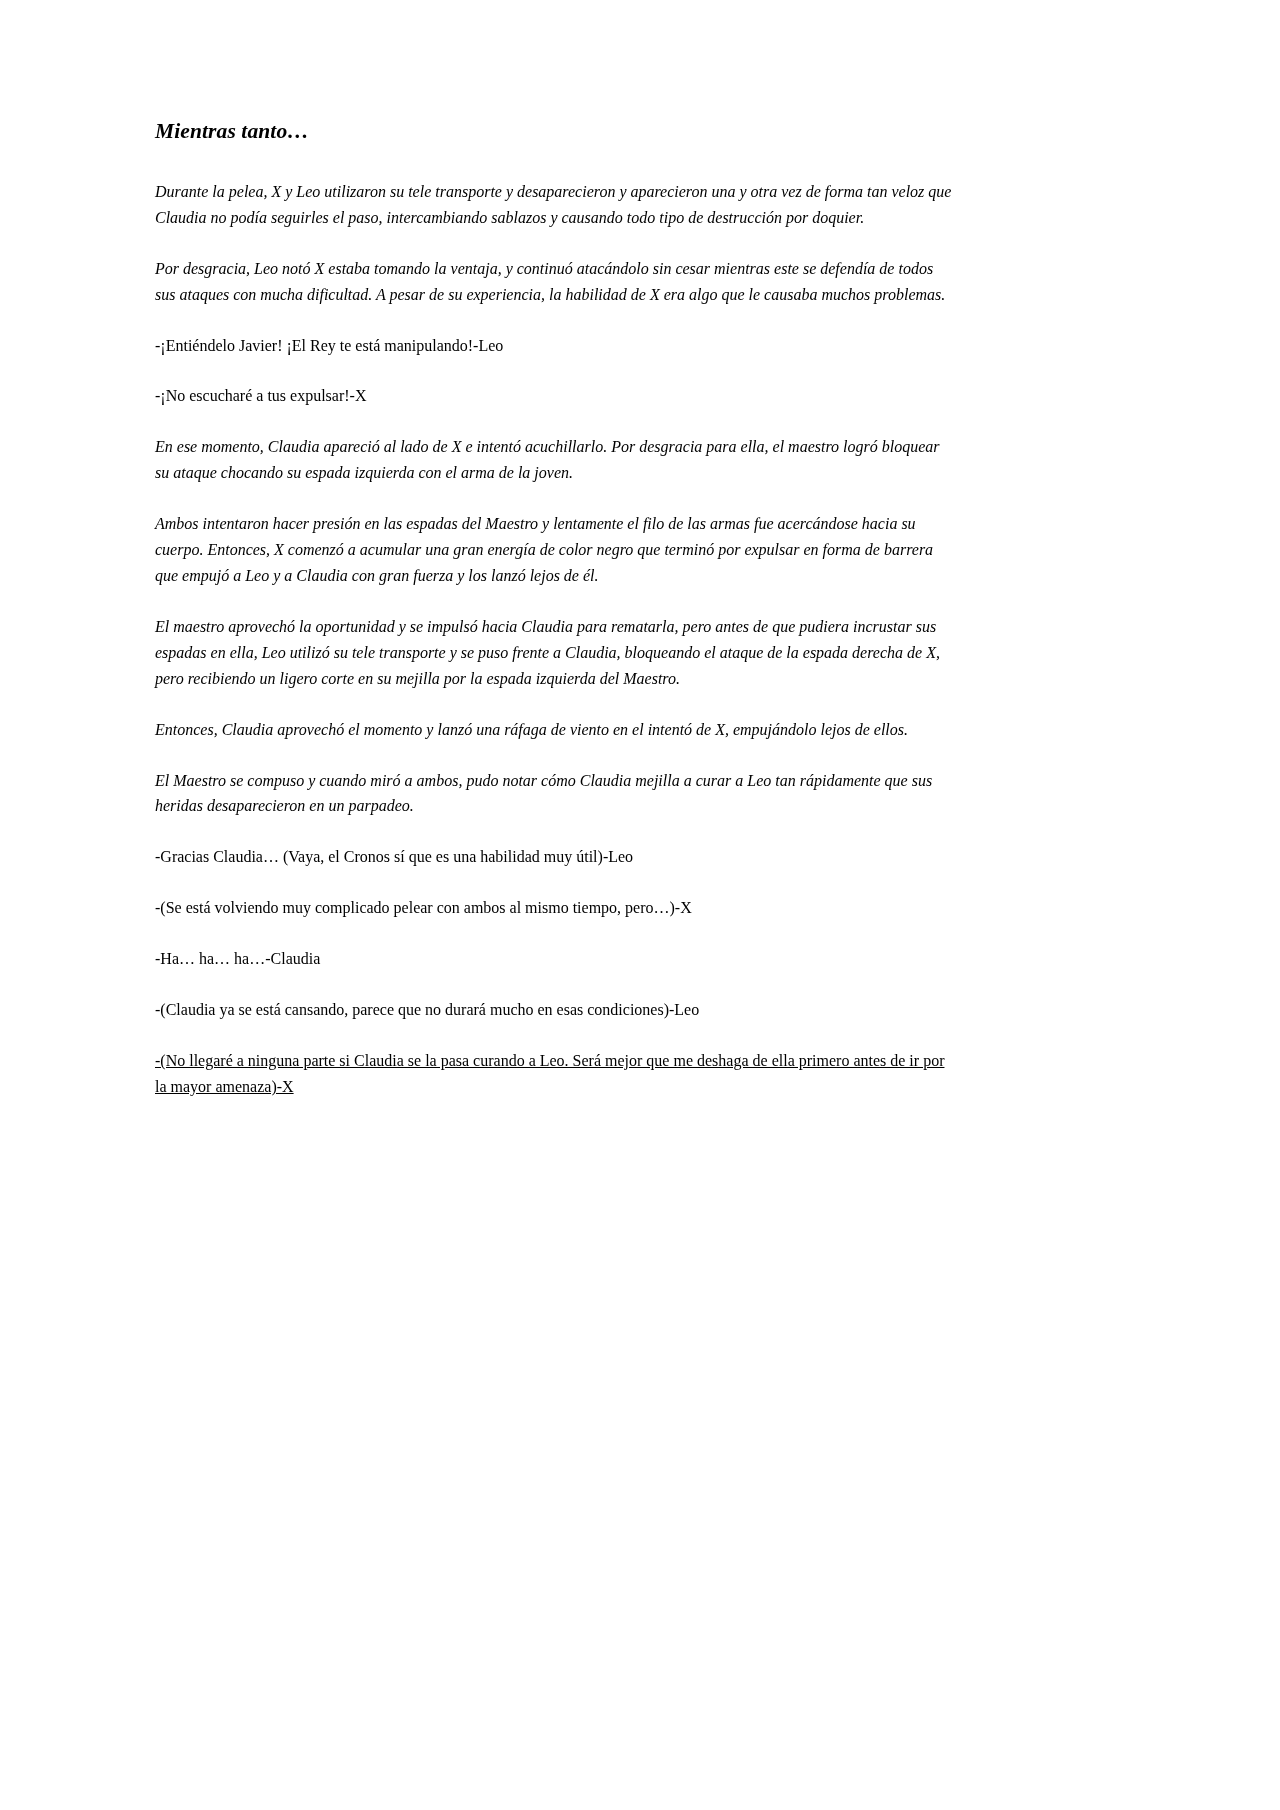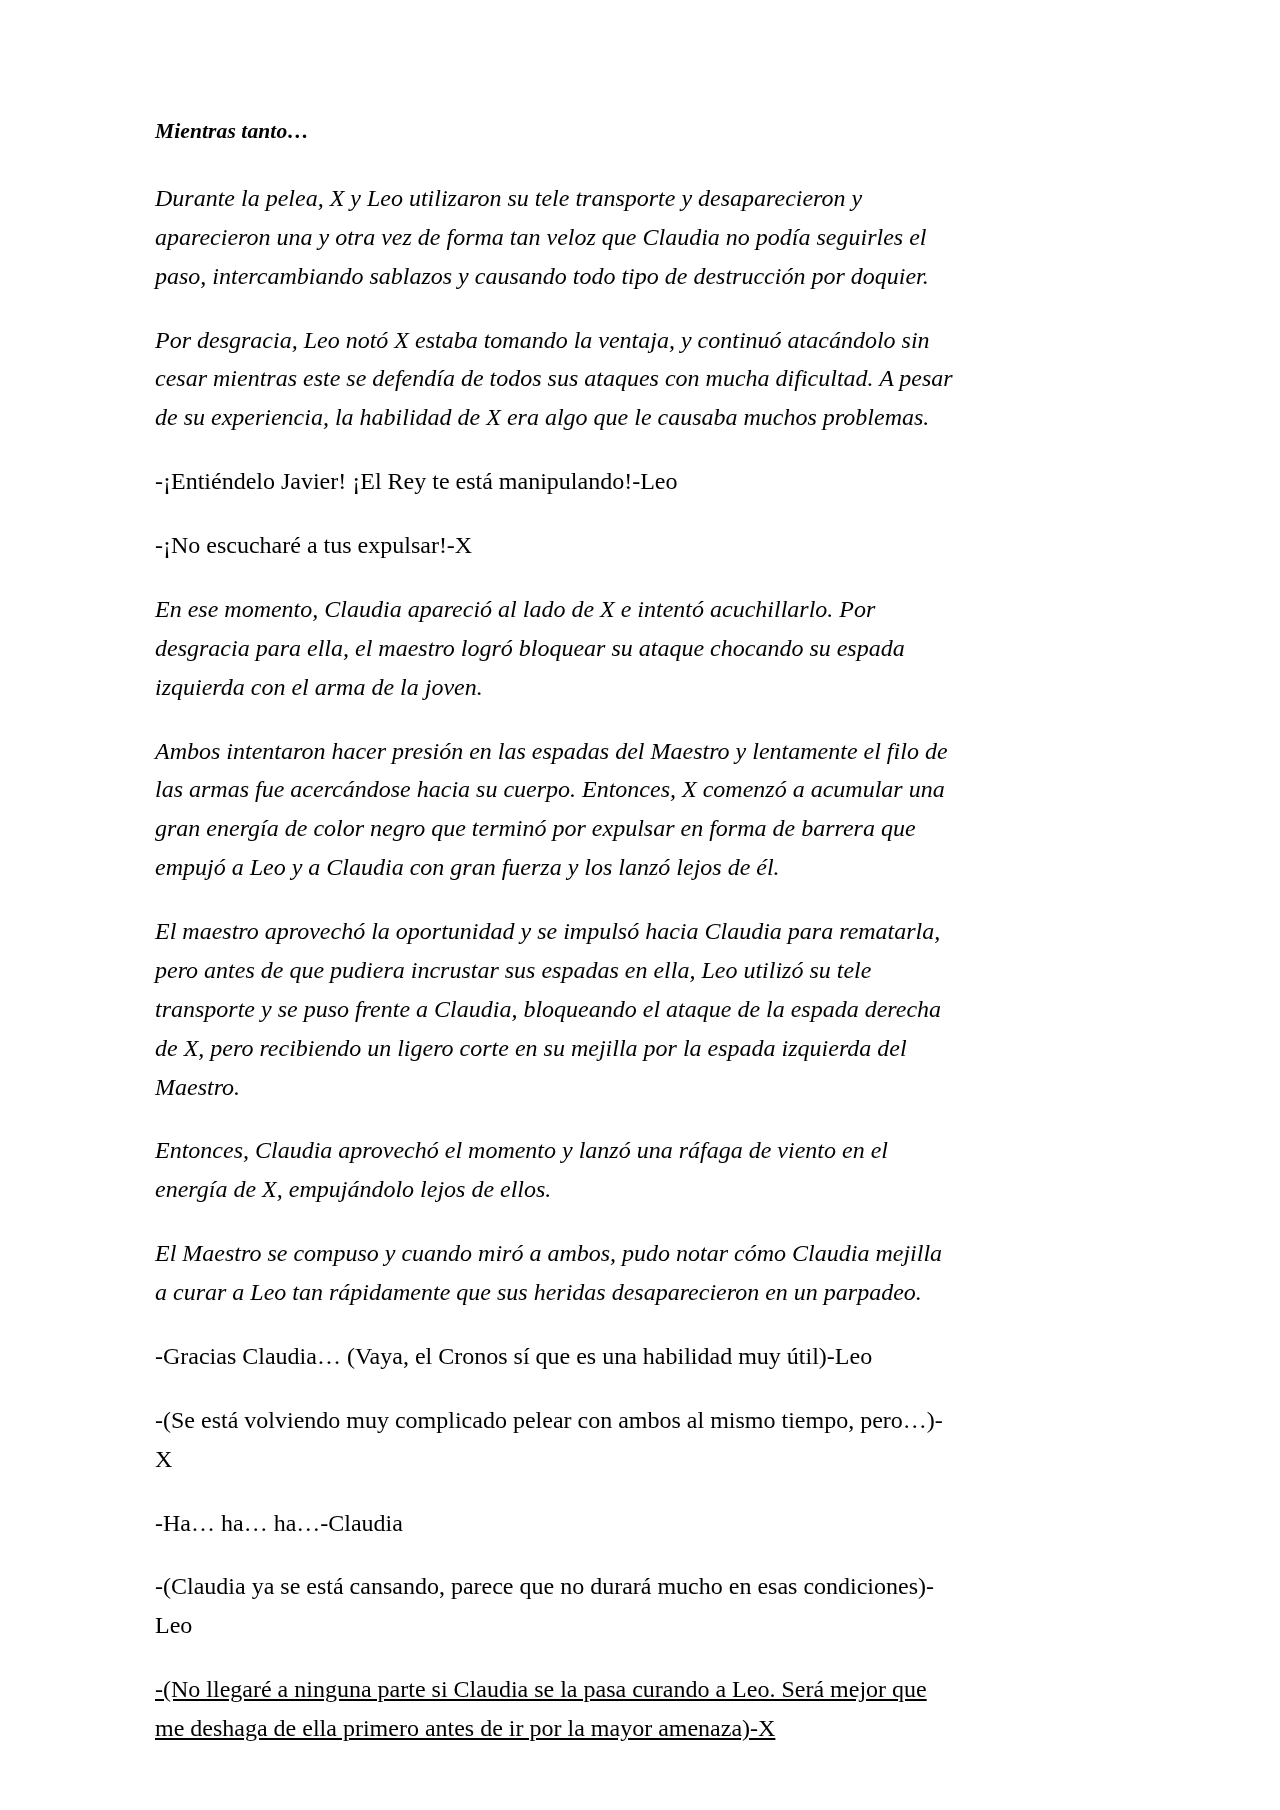--- a/index.html
+++ b/index.html
@@ -29,21 +29,21 @@
   .heading {
     font-style: italic;
     font-weight: bold;
     font-size: 21.5px;
     line-height: 1.30;
     margin: 0 0 33px 0;
     letter-spacing: 0.1px;
   }
   .para {
     margin: 0 0 25px 0;
-    font-size: 24px;
+    font-size: 16px;
     line-height: 1.62;
     text-align: left;
   }
   .para.narrative {
     font-style: italic;
   }
   .para.dialogue {
     font-style: normal;
   }
   .para:last-child {
@@ -58,21 +58,21 @@
   <div class="doc-body">
     <p class="heading">Mientras tanto…</p>
     <div id="blocks-container">
         <p class="para narrative">Durante la pelea, X y Leo utilizaron su tele transporte y desaparecieron y aparecieron una y otra vez de forma tan veloz que Claudia no podía seguirles el paso, intercambiando sablazos y causando todo tipo de destrucción por doquier.</p>
         <p class="para narrative">Por desgracia, Leo notó X estaba tomando la ventaja, y continuó atacándolo sin cesar mientras este se defendía de todos sus ataques con mucha dificultad. A pesar de su experiencia, la habilidad de X era algo que le causaba muchos problemas.</p>
         <p class="para dialogue">-¡Entiéndelo Javier! ¡El Rey te está manipulando!-Leo</p>
         <p class="para dialogue">-¡No escucharé a tus expulsar!-X</p>
         <p class="para narrative">En ese momento, Claudia apareció al lado de X e intentó acuchillarlo. Por desgracia para ella, el maestro logró bloquear su ataque chocando su espada izquierda con el arma de la joven.</p>
         <p class="para narrative">Ambos intentaron hacer presión en las espadas del Maestro y lentamente el filo de las armas fue acercándose hacia su cuerpo. Entonces, X comenzó a acumular una gran energía de color negro que terminó por expulsar en forma de barrera que empujó a Leo y a Claudia con gran fuerza y los lanzó lejos de él.</p>
         <p class="para narrative">El maestro aprovechó la oportunidad y se impulsó hacia Claudia para rematarla, pero antes de que pudiera incrustar sus espadas en ella, Leo utilizó su tele transporte y se puso frente a Claudia, bloqueando el ataque de la espada derecha de X, pero recibiendo un ligero corte en su mejilla por la espada izquierda del Maestro.</p>
-        <p class="para narrative">Entonces, Claudia aprovechó el momento y lanzó una ráfaga de viento en el energía de X, empujándolo lejos de ellos.</p>
+        <p class="para narrative">Entonces, Claudia aprovechó el momento y lanzó una ráfaga de viento en el intentó de X, empujándolo lejos de ellos.</p>
         <p class="para narrative">El Maestro se compuso y cuando miró a ambos, pudo notar cómo Claudia mejilla a curar a Leo tan rápidamente que sus heridas desaparecieron en un parpadeo.</p>
         <p class="para dialogue">-Gracias Claudia… (Vaya, el Cronos sí que es una habilidad muy útil)-Leo</p>
         <p class="para dialogue">-(Se está volviendo muy complicado pelear con ambos al mismo tiempo, pero…)-X</p>
         <p class="para dialogue">-Ha… ha… ha…-Claudia</p>
         <p class="para dialogue">-(Claudia ya se está cansando, parece que no durará mucho en esas condiciones)-Leo</p>
         <p class="para dialogue">-(No llegaré a ninguna parte si Claudia se la pasa curando a Leo. Será mejor que me deshaga de ella primero antes de ir por la mayor amenaza)-X</p>
       </div>
   </div>
 </div>
 

